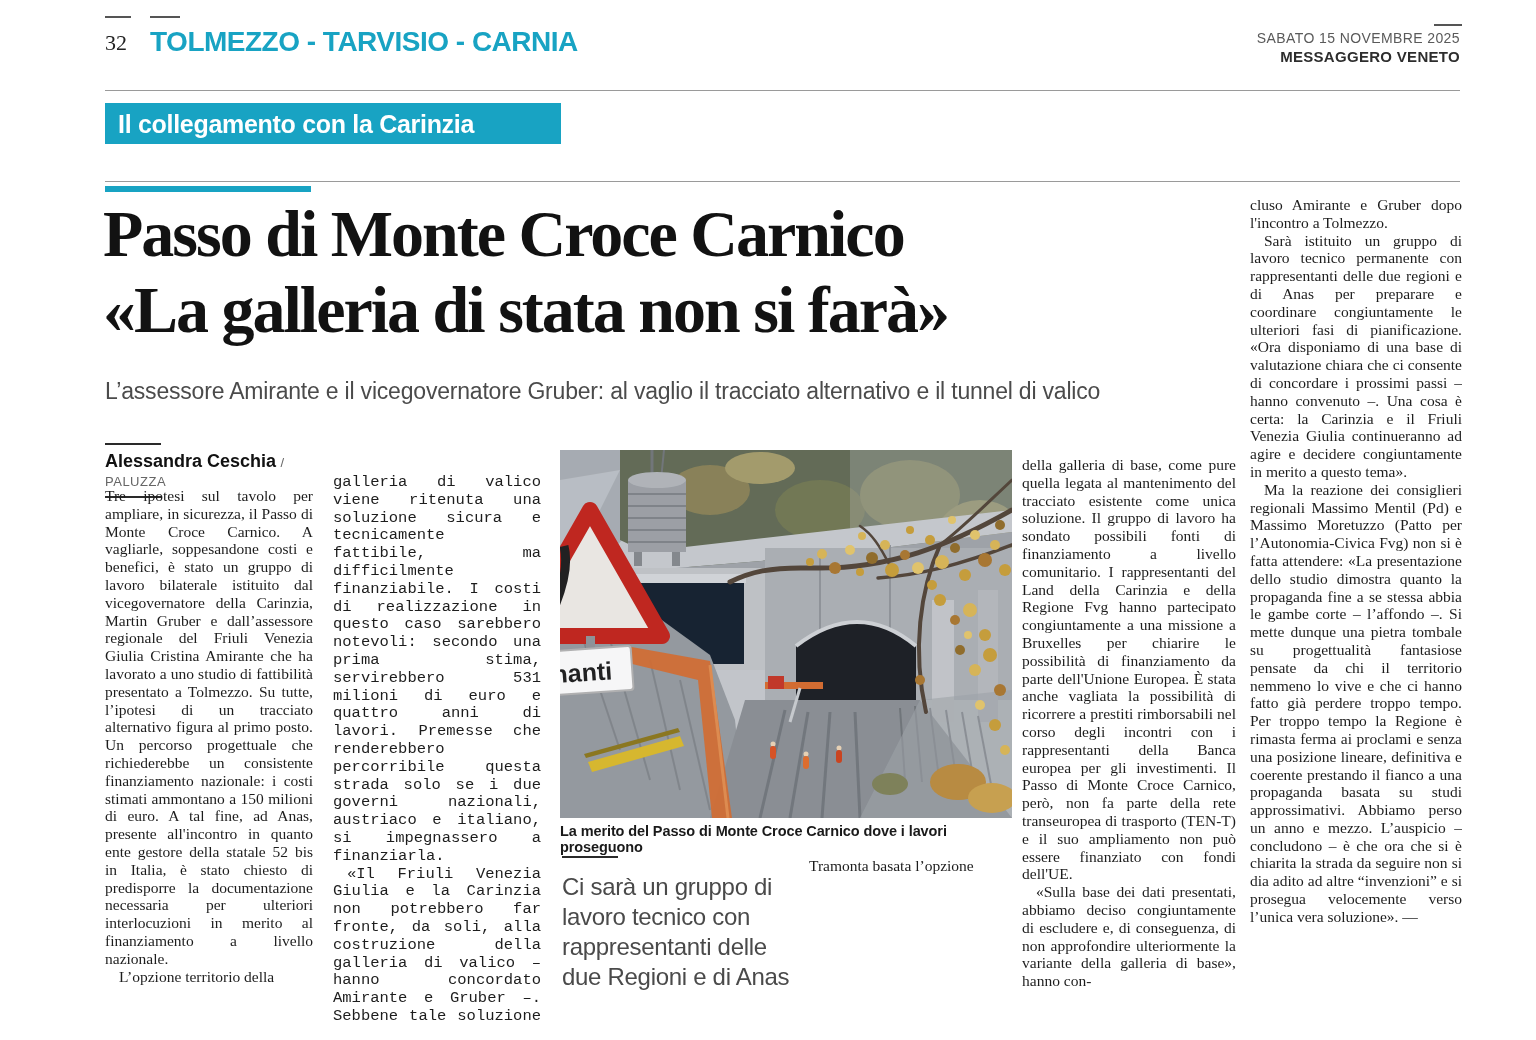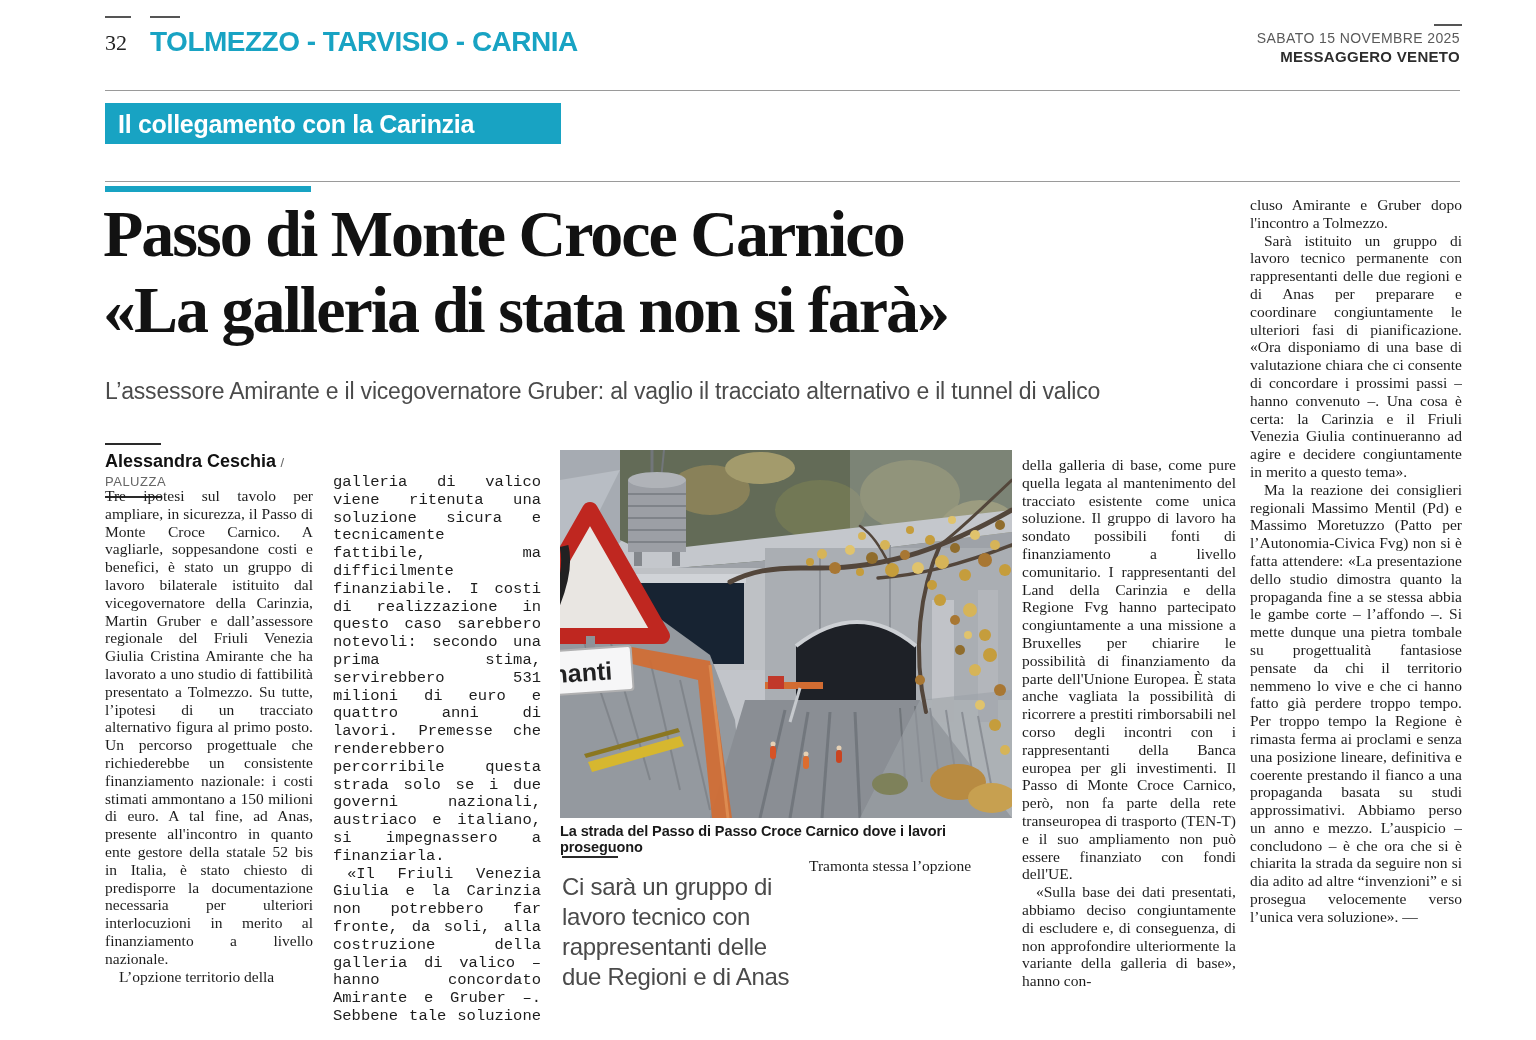--- a/index.html
+++ b/index.html
@@ -250,27 +250,27 @@
       <path d="M-6,158 Q10,120 4,96" fill="none" stroke="#1a1a1a" stroke-width="9"></path>
       <rect x="26" y="186" width="9" height="34" fill="#8d9196"></rect>
 
       <g transform="rotate(-4 40 218)">
         <rect x="-32" y="198" width="104" height="44" rx="3" fill="#fafafa" stroke="#b0b0b0" stroke-width="2"></rect>
         <text x="22" y="230" font-size="25" font-weight="bold" fill="#1a1a1a" text-anchor="middle" font-family="Liberation Sans, sans-serif">nanti</text>
       </g>
       <rect width="452" height="368" fill="#aab0bb" opacity="0.05"></rect>
     </svg>
   </div>
-  <div id="caption">La strada del Passo di Passo Croce Carnico dove i lavori proseguono</div>
+  <div id="caption">La merito del Passo di Monte Croce Carnico dove i lavori proseguono</div>
 
   <div id="pullquote-rule" class="mini-rule"></div>
   <div id="pullquote">Ci sarà un gruppo di lavoro tecnico con rappresentanti delle due Regioni e di Anas</div>
 
   <div class="col" id="col3">
-    <p class="ind">Tramonta stessa l’opzione</p>
+    <p class="ind">Tramonta basata l’opzione</p>
   </div>
 
   <div class="col" id="col4">
     <p>della galleria di base, come pure quella legata al mantenimento del tracciato esistente come unica soluzione. Il gruppo di lavoro ha sondato possibili fonti di finanziamento a livello comunitario. I rappresentanti del Land della Carinzia e della Regione Fvg hanno partecipato congiuntamente a una missione a Bruxelles per chiarire le possibilità di finanziamento da parte dell'Unione Europea. È stata anche vagliata la possibilità di ricorrere a prestiti rimborsabili nel corso degli incontri con i rappresentanti della Banca europea per gli investimenti. Il Passo di Monte Croce Carnico, però, non fa parte della rete transeuropea di trasporto (TEN-T) e il suo ampliamento non può essere finanziato con fondi dell'UE.</p>
     <p class="ind">«Sulla base dei dati presentati, abbiamo deciso congiuntamente di escludere e, di conseguenza, di non approfondire ulteriormente la variante della galleria di base», hanno con-</p>
   </div>
 
   <div class="col" id="col5">
     <p>cluso Amirante e Gruber dopo l'incontro a Tolmezzo.</p>
     <p class="ind">Sarà istituito un gruppo di lavoro tecnico permanente con rappresentanti delle due regioni e di Anas per preparare e coordinare congiuntamente le ulteriori fasi di pianificazione. «Ora disponiamo di una base di valutazione chiara che ci consente di concordare i prossimi passi – hanno convenuto –. Una cosa è certa: la Carinzia e il Friuli Venezia Giulia continueranno ad agire e decidere congiuntamente in merito a questo tema».</p>

